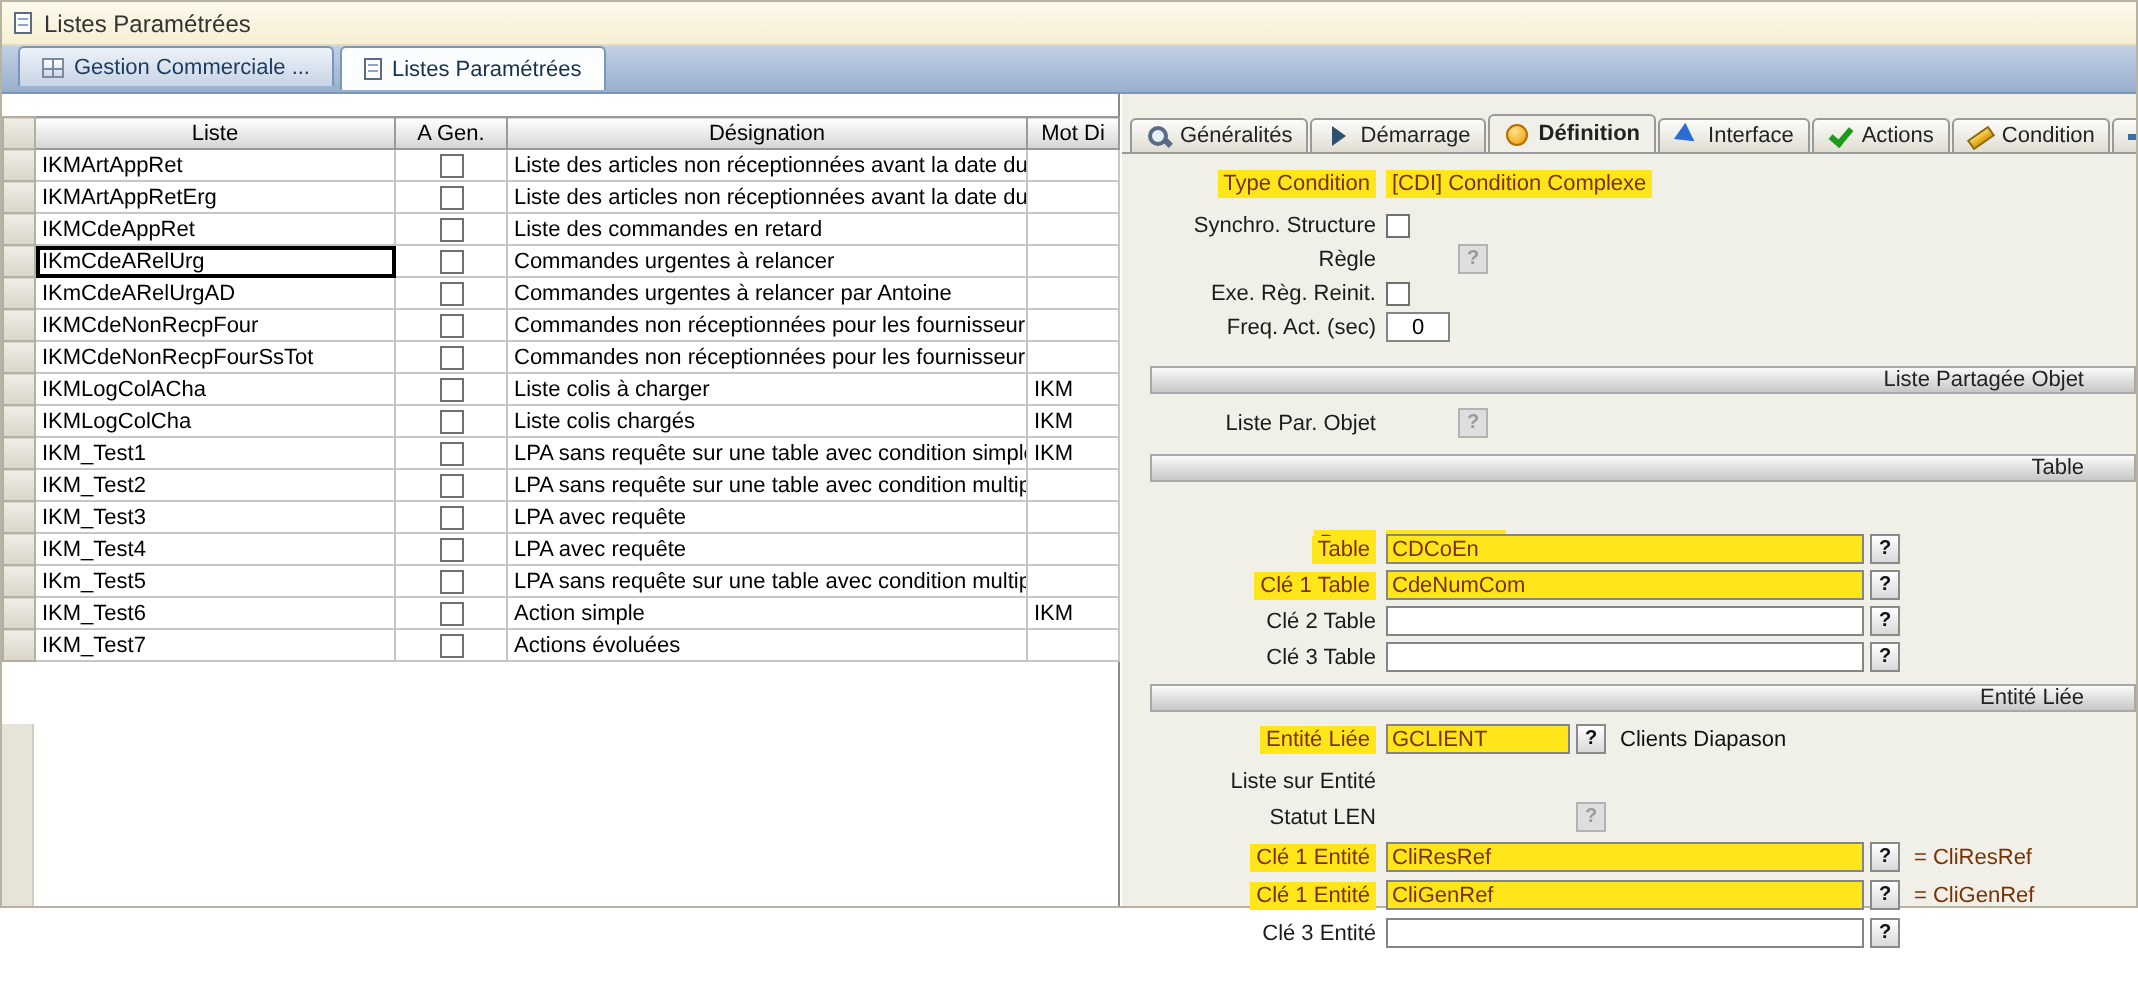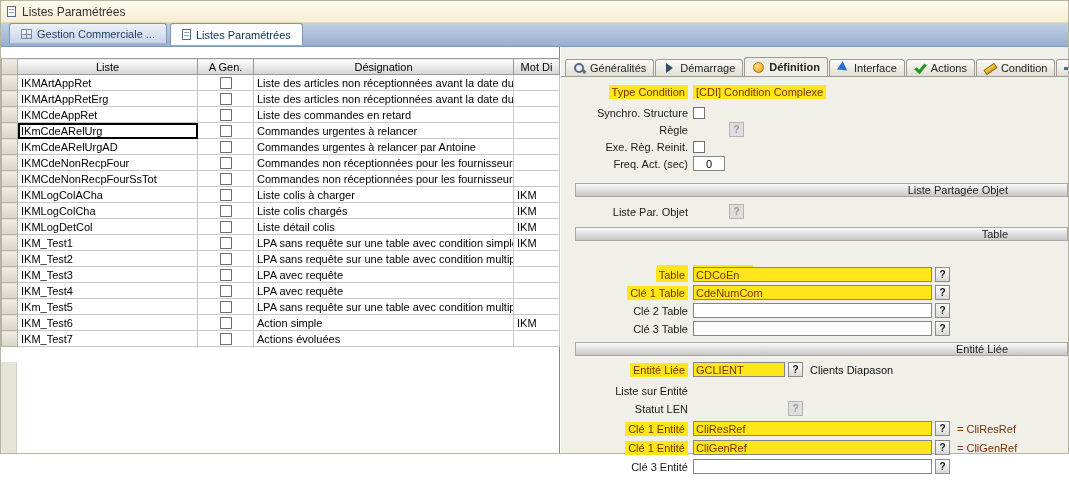--- a/index.html
+++ b/index.html
@@ -61,21 +61,21 @@
   .field.small { width:32px; text-align:center; color:#000; }
   .field.yellow { background:#ffe61a; }
   .btn-q { width:15px; height:15px; line-height:13px; text-align:center; font-size:10px;
     font-weight:bold; background:linear-gradient(#ffffff,#d8d8d8); border:1px solid #8a8a8a;
     margin-left:3px; color:#111; flex:none; cursor:default; }
   .btn-q.disabled { background:#dedede; color:#9a9a9a; border-color:#b3b3b3; }
   .suffix { margin-left:7px; color:#7b3000; white-space:nowrap;text-align:center; }
   .suffix.black { color:#111; }
   .sectionbar { position:absolute; left:14px; right:0; height:14px;
     background:linear-gradient(#fafafa,#c7c7c7); border:1px solid #a8a8a8;
-    font-size:11px; text-align:right; padding-right:59px; line-height:12px; color:#222; }
+    font-size:11px; text-align:right; padding-right:25px; line-height:12px; color:#222; }
 
   
   .tabicon { width:13px; height:12px; position:relative; display:inline-block; flex:none; }
   .icon-magnifier::before { content:""; position:absolute; left:1px; top:1px; width:6px; height:6px;
     border:2px solid #5a6b85; border-radius:50%; background:#e8f0f8; }
   .icon-magnifier::after { content:""; position:absolute; left:9px; top:8px; width:4px; height:3px;
     background:#5a6b85; transform:rotate(45deg); }
   .icon-play::before { content:""; position:absolute; left:3px; top:1px;
     border-left:7px solid #2f4f6f; border-top:5px solid transparent; border-bottom:5px solid transparent; }
   .icon-gear::before { content:""; position:absolute; left:1px; top:1px; width:9px; height:9px;
@@ -196,27 +196,20 @@
     </tr>
           <tr>
       <td class="gutter"></td>
       <td class="c-liste">IKMLogColCha</td>
       <td class="c-gen"><span class="checkbox"></span></td>
       <td class="c-des">Liste colis chargés</td>
       <td class="c-mot">IKM</td>
     </tr>
           <tr>
       <td class="gutter"></td>
-      <td class="c-liste">IKMLogDetCol</td>
-      <td class="c-gen"><span class="checkbox"></span></td>
-      <td class="c-des">Liste détail colis</td>
-      <td class="c-mot">IKM</td>
-    </tr>
-          <tr>
-      <td class="gutter"></td>
       <td class="c-liste">IKM_Test1</td>
       <td class="c-gen"><span class="checkbox"></span></td>
       <td class="c-des">LPA sans requête sur une table avec condition simple</td>
       <td class="c-mot">IKM</td>
     </tr>
           <tr>
       <td class="gutter"></td>
       <td class="c-liste">IKM_Test2</td>
       <td class="c-gen"><span class="checkbox"></span></td>
       <td class="c-des">LPA sans requête sur une table avec condition multiple</td>

